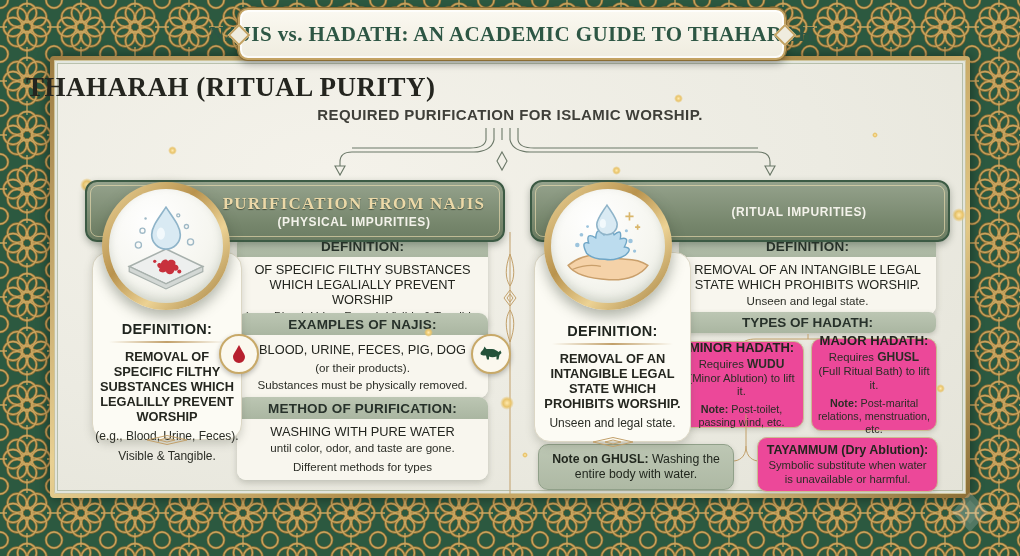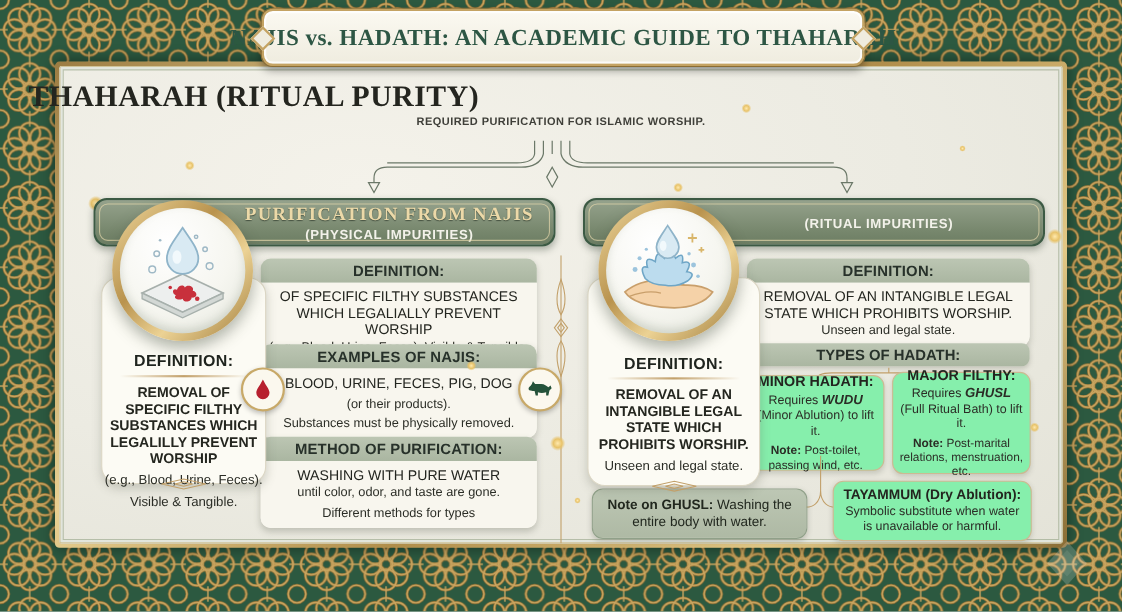--- a/index.html
+++ b/index.html
@@ -25,24 +25,24 @@
   .top-banner::before,.top-banner::after{content:"";position:absolute;top:17px;width:12px;height:12px;
     background:#efecdf;border:2px solid #c4a363;transform:rotate(45deg);}
   .top-banner::before{left:-9px;} .top-banner::after{right:-9px;}
   .top-banner-text{font-family:"Liberation Serif",serif;font-weight:bold;font-size:21px;
     color:#2d5644;letter-spacing:.4px;white-space:nowrap;}
 
   
   .main-title{position:absolute;left:0;top:72px;width:948px;text-align:left;
     font-family:"Liberation Serif",serif;font-weight:bold;font-size:27px;color:#24251f;letter-spacing:.5px;padding-left:26px;}
   .main-sub{position:absolute;left:0;top:106px;width:1020px;text-align:center;
-    font-size:10px;font-weight:bold;color:#3f3f39;letter-spacing:.4px;}
-
-  
-  .col-banner{position:absolute;top:180px;width:420px;height:44px;border-radius:12px;
+    font-size:15px;font-weight:bold;color:#3f3f39;letter-spacing:.4px;}
+
+  
+  .col-banner{position:absolute;top:180px;width:420px;height:62px;border-radius:12px;
     background:linear-gradient(180deg,#95a28c,#77876d 70%,#6c7d63);
     border:2px solid #3c5a44;box-shadow:0 3px 7px rgba(40,55,40,.35);z-index:2;
     display:flex;flex-direction:column;align-items:center;justify-content:center;box-sizing:border-box;}
   .col-banner::after{content:"";position:absolute;inset:3px;border:1px solid rgba(235,220,175,.65);border-radius:8px;pointer-events:none;}
   .col-banner .bt{font-family:"Liberation Serif",serif;font-weight:bold;font-size:17px;letter-spacing:1.2px;
     color:#ecd9a8;text-shadow:0 1px 1px rgba(30,40,28,.6);}
   .col-banner .bs{font-size:12px;font-weight:bold;color:#f3f2ea;letter-spacing:.6px;margin-top:1px;}
   .col-banner .inner-pad{padding-left:118px;display:flex;flex-direction:column;align-items:center;}
 
   
@@ -70,26 +70,26 @@
     text-align:center;font-weight:bold;font-size:13.5px;color:#27312a;padding:4px 2px 3px 2px;letter-spacing:.2px;}
   .ib-body{padding:5px 6px 6px 6px;text-align:center;border-radius:0 0 9px 9px;background:#f8f6ee;}
   .ib-body .b{font-size:12.8px;font-weight:normal;color:#23251f;line-height:1.18;}
   .ib-body .n{font-size:11.6px;color:#2b2d26;line-height:1.25;margin-top:2px;}
   .ib-body .it{font-style:italic;}
 
   .sage-bar{position:absolute;background:linear-gradient(180deg,#bcc6b3,#aab6a1);border-radius:7px;
     text-align:center;font-weight:bold;font-size:13.5px;color:#27312a;padding:3px 0;
     box-shadow:0 2px 5px rgba(90,95,80,.28);box-sizing:border-box;}
 
-  .plain-box{position:absolute;background:#86efac;border:1.5px solid #ccba92;border-radius:10px;
+  .plain-box{position:absolute;background:#ec4899;border:1.5px solid #ccba92;border-radius:10px;
     box-sizing:border-box;text-align:center;box-shadow:0 2px 5px rgba(90,95,80,.22);
     display:flex;flex-direction:column;justify-content:center;padding:4px 5px;}
   .plain-box .h{font-size:13px;font-weight:bold;color:#23251f;}
   .plain-box .t{font-size:11.3px;color:#2b2d26;line-height:1.22;margin-top:2px;}
-  .plain-box .t b{font-size:12px;font-style:italic;}
+  .plain-box .t b{font-size:12px;}
   .plain-box .note{font-size:10.8px;color:#2b2d26;line-height:1.2;margin-top:4px;}
 
   .sage-box{position:absolute;background:linear-gradient(180deg,#bdc7b4,#aeb9a4);border:1.5px solid #90a089;
     border-radius:10px;box-sizing:border-box;display:flex;align-items:center;justify-content:center;
     text-align:center;box-shadow:0 2px 5px rgba(90,95,80,.25);padding:4px 10px;
     font-size:12.3px;color:#22281f;line-height:1.25;}
 
   
   .mini-badge{position:absolute;width:36px;height:36px;border-radius:50%;background:#fbf8ee;
     border:2px solid #c8a968;box-shadow:0 2px 5px rgba(0,0,0,.25);z-index:4;
@@ -307,21 +307,21 @@
     <path d="M100,0 V5 M34,12 C34,7 40,5 48,5 H152 C160,5 166,7 166,12"></path>
   </svg>
 
   <div class="plain-box" style="left:679px;top:341px;width:125px;height:87px;">
     <div class="h">MINOR HADATH:</div>
     <div class="t"><span>Requires </span><b>WUDU</b><span> (Minor Ablution) to lift it.</span></div>
     <div class="note"><b>Note:</b><span> Post-toilet, passing wind, etc.</span></div>
   </div>
 
   <div class="plain-box" style="left:811px;top:338px;width:126px;height:93px;">
-    <div class="h">MAJOR FILTHY:</div>
+    <div class="h">MAJOR HADATH:</div>
     <div class="t"><span>Requires </span><b>GHUSL</b><span> (Full Ritual Bath) to lift it.</span></div>
     <div class="note"><b>Note:</b><span> Post-marital relations, menstruation, etc.</span></div>
   </div>
 
   <svg class="abs" width="34" height="56" style="left:733px;top:414px;" fill="none" stroke="#c2a06a" stroke-width="1">
     <path d="M13,0 V32 M13,32 C13,44 5,47 0,47 M13,32 C13,44 21,47 26,47"></path>
   </svg>
 
   <div class="sage-box" style="left:538px;top:444px;width:196px;height:46px;">
     <div><b>Note on GHUSL:</b><span> Washing the entire body with water.</span></div>

